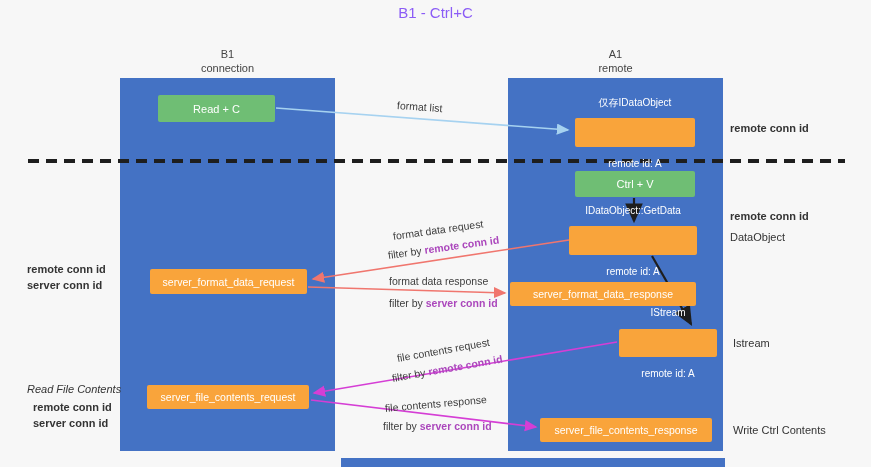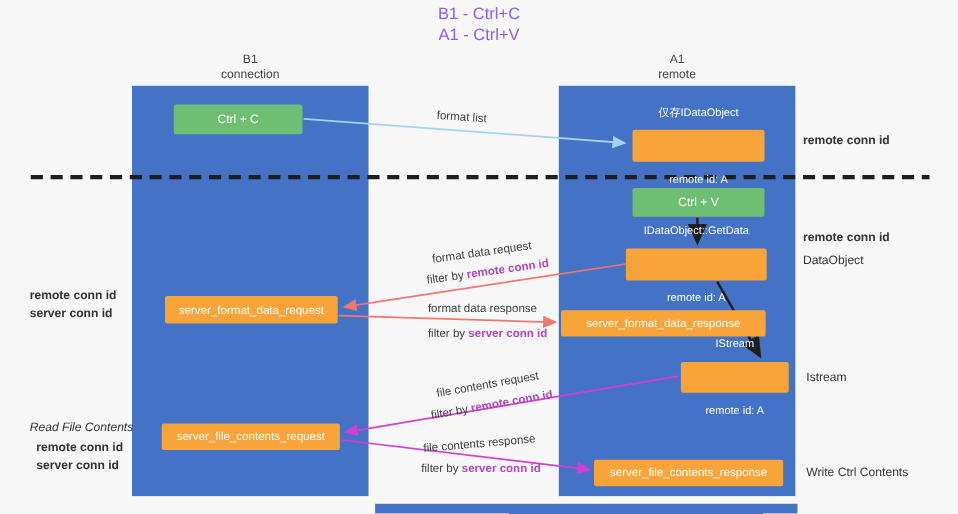--- a/index.html
+++ b/index.html
@@ -18,21 +18,20 @@
   .side-label{position:absolute;font-size:11px;white-space:nowrap;color:#333;}
   .strip{position:absolute;left:341px;top:458px;width:384px;height:9px;background:#4472C4;}
 </style>
 </head>
 <body>
 
 <div class="canvas">
 
   <div class="title">
     <div>B1 - Ctrl+C</div>
-    <div>A1 - Ctrl+V</div>
   </div>
 
   <div class="lane-header" style="left:120px;">
     <div>B1</div>
     <div>connection</div>
   </div>
   <div class="lane-header" style="left:508px;">
     <div>A1</div>
     <div>remote</div>
   </div>
@@ -67,21 +66,21 @@
     <line x1="569" y1="240" x2="313" y2="279" stroke="#F0766E" stroke-width="1.6" marker-end="url(#mSalmon)"></line>
 
     <line x1="308" y1="287" x2="505" y2="293" stroke="#F0766E" stroke-width="1.6" marker-end="url(#mSalmon)"></line>
 
     <line x1="617" y1="342" x2="314" y2="393" stroke="#D53ED5" stroke-width="1.6" marker-end="url(#mMagenta)"></line>
 
     <line x1="311" y1="400" x2="536" y2="427" stroke="#D53ED5" stroke-width="1.6" marker-end="url(#mMagenta)"></line>
   </svg>
 
   <div class="box green" style="left:158px;top:95px;width:117px;height:27px;">
-    <span>Ctrl + C</span>
+    <span>Read + C</span>
   </div>
 
   <div class="box orange two-line" style="left:575px;top:118px;width:120px;height:29px;">
     <span>仅存IDataObject</span>
     <span>remote id: A</span>
   </div>
 
   <div class="box green" style="left:575px;top:171px;width:120px;height:26px;">
     <span>Ctrl + V</span>
   </div>

